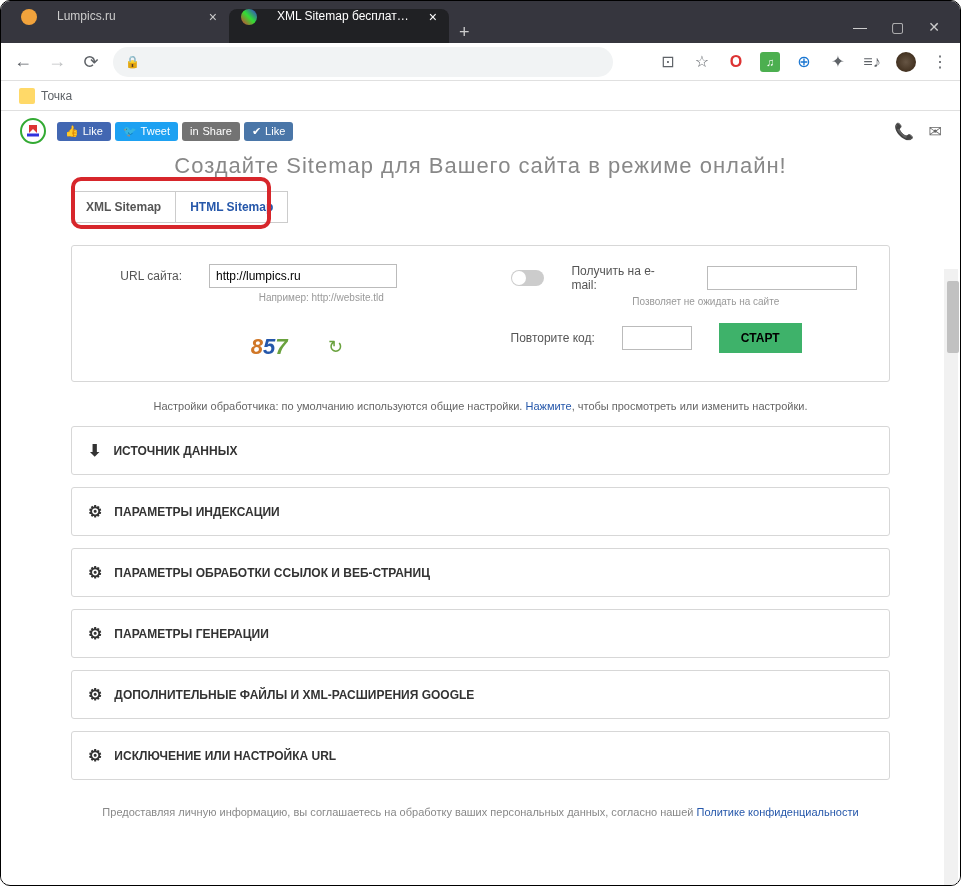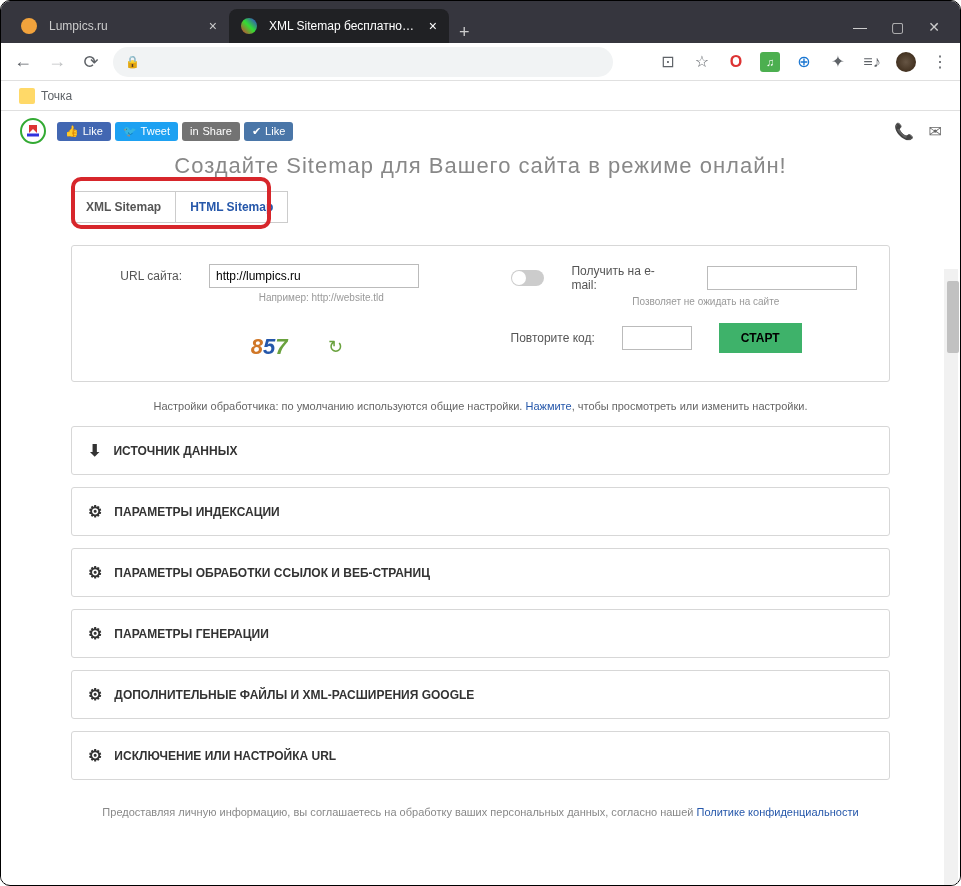--- a/index.html
+++ b/index.html
@@ -1,18 +1,18 @@
 <!DOCTYPE html>
 <html><head>
 <meta charset="utf-8">
 <style>
 *{box-sizing:border-box;margin:0;padding:0}
 body{font-family:Arial,sans-serif;width:961px;height:886px;background:#fff;overflow:hidden;position:relative;border:1px solid #000;border-radius:10px}
 .chrome-top{background:#36363e;height:42px;display:flex;align-items:flex-end;padding:0 8px}
-.tab{display:flex;align-items:center;height:34px;padding:0 12px;border-radius:8px 8px 0 0;font-size:12px;color:#ccc;gap:12px;width:220px;position:relative}
+.tab{display:flex;height:34px;padding:0 12px;border-radius:8px 8px 0 0;font-size:12px;color:#ccc;gap:20px;width:220px;position:relative}
 .tab.active{background:#202124;color:#fff}
 .tab-icon{width:16px;height:16px;border-radius:50%;flex-shrink:0}
 .tab-title{white-space:nowrap;overflow:hidden;text-overflow:ellipsis;flex:1}
 .tab-close{font-size:14px;cursor:pointer}
 .tab-new{color:#ccc;font-size:18px;padding:0 10px;cursor:pointer}
 .win-controls{margin-left:auto;display:flex;gap:24px;color:#ccc;padding:0 12px 8px 0}
 .win-btn{cursor:pointer;font-size:14px}
 .addr-bar{background:#fff;height:38px;display:flex;align-items:center;padding:0 10px;gap:10px;border-bottom:1px solid #e0e0e0}
 .nav-btn{color:#5f6368;font-size:18px;cursor:pointer;width:24px;text-align:center}
 .url-box{flex:1;display:flex;align-items:center;background:#f1f3f4;border-radius:16px;height:30px;padding:0 12px;gap:8px;max-width:500px}
@@ -35,21 +35,21 @@
 .type-tabs{display:flex}
 .type-tab{border:1px solid #ccc;padding:8px 14px;font-size:12px;font-weight:bold;cursor:pointer;background:#fff}
 .type-tab.active{color:#555}
 .type-tab.inactive{color:#2557aa}
 .type-tab:first-child{border-right:none}
 .form-box{margin:22px 70px 0;border:1px solid #d7d7d7;border-radius:3px;padding:18px 32px}
 .form-row{display:flex;gap:60px}
 .form-col{flex:1}
 .field-row{display:flex;align-items:center;gap:27px;margin-bottom:4px}
 .field-label{font-size:12px;color:#555;min-width:78px;text-align:right}
-.text-input{border:1px solid #bbb;padding:4px 6px;font-size:12px;width:210px}
+.text-input{border:1px solid #bbb;padding:4px 6px;font-size:12px;width:188px}
 .hint{font-size:10px;color:#999;text-align:center;margin-left:88px}
 .toggle{width:34px;height:16px;background:#ccc;border-radius:10px;position:relative;cursor:pointer}
 .toggle::after{content:'';position:absolute;width:14px;height:14px;background:#fff;border-radius:50%;top:1px;left:1px}
 .captcha-row{display:flex;align-items:center;gap:14px;margin-top:14px}
 .captcha-img{width:90px;height:32px;display:flex;align-items:center;justify-content:center;font-size:22px;font-weight:bold;font-style:italic}
 .captcha-img span:nth-child(1){color:#d07727}.captcha-img span:nth-child(2){color:#2557aa}.captcha-img span:nth-child(3){color:#6aa23e}
 .refresh{color:#6aa23e;font-size:18px;cursor:pointer}
 .start-btn{background:#3eb26a;color:#000000;border:none;padding:8px 22px;font-size:12px;font-weight:bold;cursor:pointer}
 .settings-note{text-align:center;font-size:11px;color:#666;margin:18px 0 14px}
 .settings-note a{color:#2557aa;cursor:pointer}

